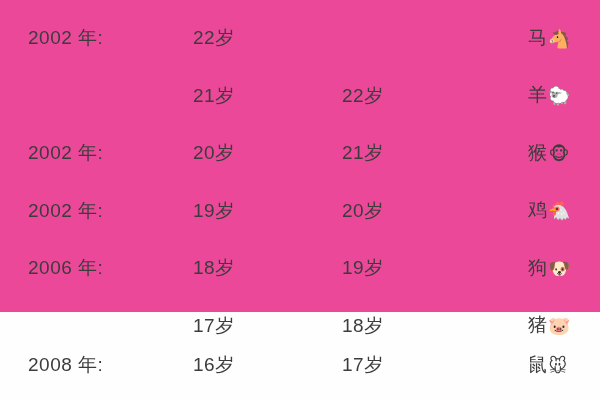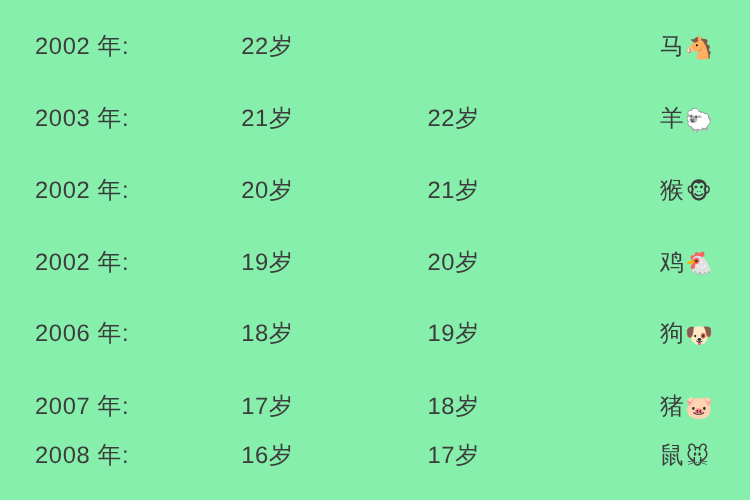--- a/index.html
+++ b/index.html
@@ -8,23 +8,23 @@
   }
   body {
     width: 600px;
     height: 400px;
     background: #fefefe;
     font-family: "Liberation Sans", "DejaVu Sans", sans-serif;
     overflow: hidden;
   }
   #age-zodiac-table {
     width: 600px;
-    height: 400px;
+    height: 312px;
     position: relative;
-    background: #86efac;
+    background: #ec4899;
   }
   .table-row {
     position: absolute;
     left: 0;
     width: 600px;
     height: 30px;
     display: flex;
     align-items: center;
   }
   .cell {
@@ -57,21 +57,20 @@
 </head>
 <body>
 
 <div id="age-zodiac-table">
     <div class="table-row" style="top: 23px;">
       <span class="cell cell-year">2002 年:</span>
       <span class="cell cell-age-nominal">22岁</span>
       <span class="cell cell-zodiac"><span>马</span><span class="zodiac-emoji">🐴</span></span>
     </div>
     <div class="table-row" style="top: 80.5px;">
-      <span class="cell cell-year">2003 年:</span>
       <span class="cell cell-age-nominal">21岁</span>
       <span class="cell cell-age-chinese">22岁</span>
       <span class="cell cell-zodiac"><span>羊</span><span class="zodiac-emoji">🐑</span></span>
     </div>
     <div class="table-row" style="top: 138px;">
       <span class="cell cell-year">2002 年:</span>
       <span class="cell cell-age-nominal">20岁</span>
       <span class="cell cell-age-chinese">21岁</span>
       <span class="cell cell-zodiac"><span>猴</span><span class="zodiac-emoji">🐵</span></span>
     </div>
@@ -81,21 +80,20 @@
       <span class="cell cell-age-chinese">20岁</span>
       <span class="cell cell-zodiac"><span>鸡</span><span class="zodiac-emoji">🐔</span></span>
     </div>
     <div class="table-row" style="top: 253px; text-decoration: underline;">
       <span class="cell cell-year">2006 年:</span>
       <span class="cell cell-age-nominal">18岁</span>
       <span class="cell cell-age-chinese">19岁</span>
       <span class="cell cell-zodiac"><span>狗</span><span class="zodiac-emoji">🐶</span></span>
     </div>
     <div class="table-row" style="top: 310.5px;">
-      <span class="cell cell-year">2007 年:</span>
       <span class="cell cell-age-nominal">17岁</span>
       <span class="cell cell-age-chinese">18岁</span>
       <span class="cell cell-zodiac"><span>猪</span><span class="zodiac-emoji">🐷</span></span>
     </div>
     <div class="table-row" style="top: 350px;">
       <span class="cell cell-year">2008 年:</span>
       <span class="cell cell-age-nominal">16岁</span>
       <span class="cell cell-age-chinese">17岁</span>
       <span class="cell cell-zodiac"><span>鼠</span><span class="zodiac-emoji">🐭</span></span>
     </div>

